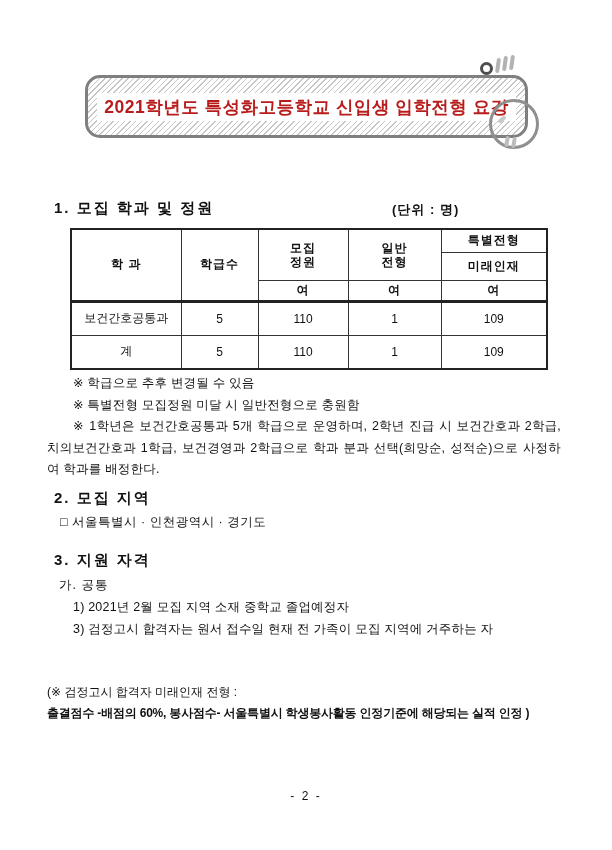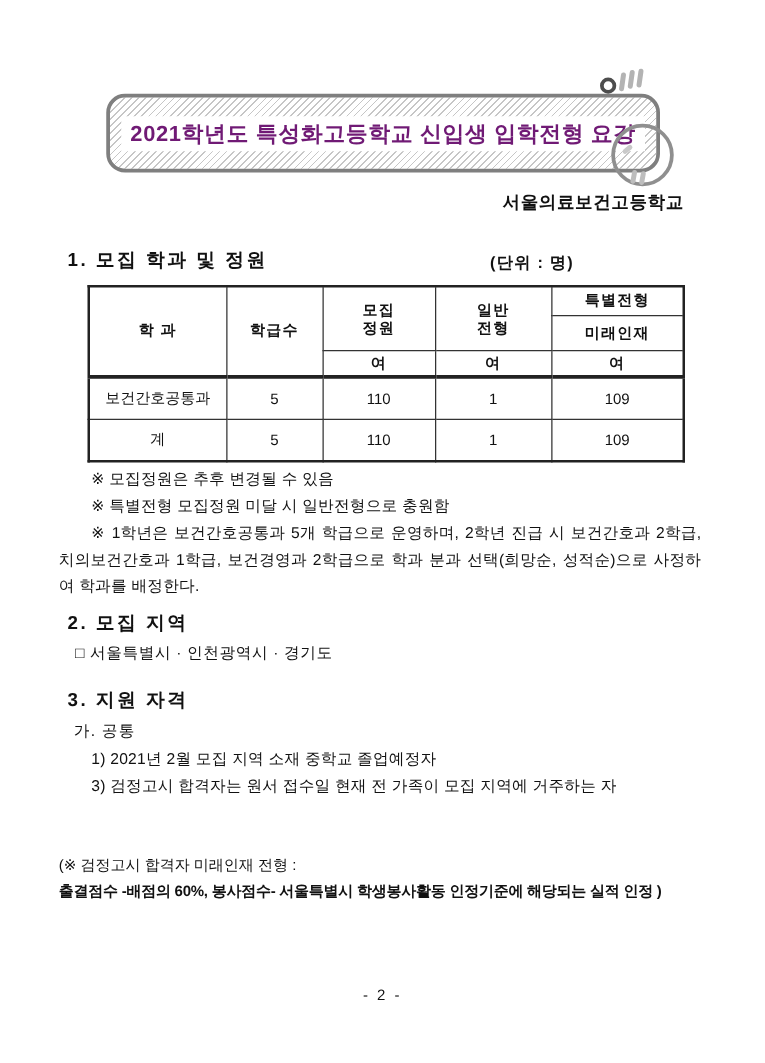--- a/index.html
+++ b/index.html
@@ -31,21 +31,21 @@
     justify-content: center;
   }
   .banner-title {
     display: inline-block;
     background: #ffffff;
     padding: 2px 7px;
     font-size: 17.5px;
     font-weight: bold;
     letter-spacing: 0.5px;
     white-space: nowrap;
-    color: #701a75;
+    color: #b91c1c;
   }
   .pin-ring {
     position: absolute;
     left: 480px; top: 62px;
     width: 13px; height: 13px;
     border: 3.5px solid #4d4d4d;
     border-radius: 50%;
     background: #ffffff;
     z-index: 3;
   }
@@ -208,21 +208,20 @@
   </div>
   <div class="pin-ring"></div>
   <div class="motion-bar mb1"></div>
   <div class="motion-bar mb2"></div>
   <div class="motion-bar mb3"></div>
   <div class="circle-decor"></div>
   <div class="circle-dash cd1"></div>
   <div class="circle-dash cd2"></div>
   <div class="circle-dash cd3"></div>
 
-  <div class="school-name">서울의료보건고등학교</div>
 
   <div class="sec-heading h-sec1">1. 모집 학과 및 정원</div>
   <div class="unit-label">(단위 : 명)</div>
 
   <table class="admission">
     <colgroup>
       <col class="col-dept">
         <col class="col-class">
         <col class="col-quota">
         <col class="col-gen">
@@ -261,21 +260,21 @@
         <td>계</td>
         <td>5</td>
         <td>110</td>
         <td>1</td>
         <td>109</td>
       </tr>
     </tbody>
   </table>
 
   <div class="notes">
-    <p>※ 모집정원은 추후 변경될 수 있음</p>
+    <p>※ 학급으로 추후 변경될 수 있음</p>
     <p>※ 특별전형 모집정원 미달 시 일반전형으로 충원함</p>
     <p>※ 1학년은 보건간호공통과 5개 학급으로 운영하며, 2학년 진급 시 보건간호과 2학급, 치의보건간호과 1학급, 보건경영과 2학급으로 학과 분과 선택(희망순, 성적순)으로 사정하여 학과를 배정한다.</p>
   </div>
 
   <div class="sec-heading h-sec2">2. 모집 지역</div>
   <div class="region-line">□ 서울특별시 · 인천광역시 · 경기도</div>
 
   <div class="sec-heading h-sec3">3. 지원 자격</div>
   <div class="sub-heading">가. 공통</div>
   <div class="req-items">

